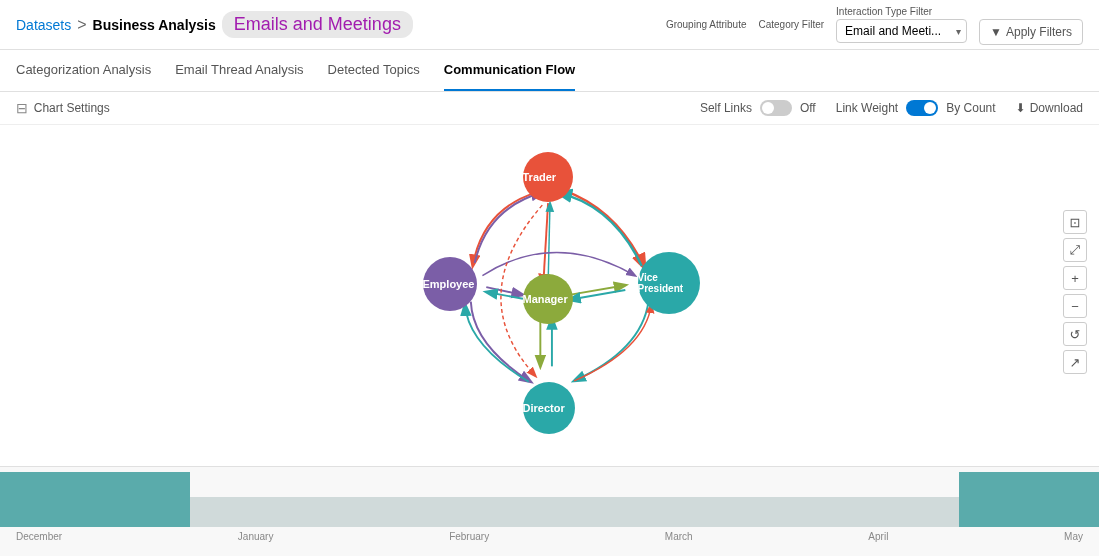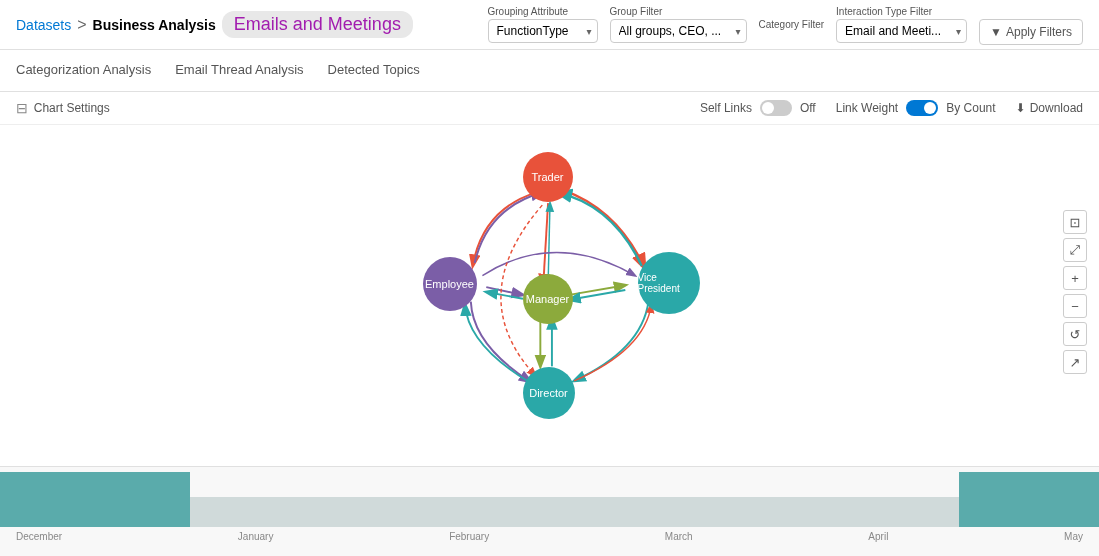--- a/index.html
+++ b/index.html
@@ -230,23 +230,23 @@
       position: relative;
       width: 340px;
       height: 280px;
     }
 
     .node {
       position: absolute;
       border-radius: 50%;
       display: flex;
       align-items: center;
-      justify-content: center;
+      justify-content: flex-start;
       font-size: 11px;
-      font-weight: 400;
+      font-weight: 700;
       color: #fff;
       cursor: pointer;
       z-index: 10;
     }
 
     .graph-svg {
       position: absolute;
       top: 0;
       left: 0;
       width: 100%;
@@ -314,35 +314,22 @@
   <div class="breadcrumb">
     <span class="datasets">Datasets</span>
     <span class="separator">&gt;</span>
     <span class="business-analysis">Business Analysis</span>
     <span class="dataset-badge">Emails and Meetings</span>
   </div>
 
   <div class="filter-bar">
     <div class="filter-group">
       <span class="filter-label">Grouping Attribute</span>
-      <div class="select-wrapper">
-        <select class="filter-select">
-          <option>FunctionType</option>
-        </select>
-      </div>
-    </div>
-
-    <div class="filter-group">
-      <span class="filter-label">Group Filter</span>
-      <div class="select-wrapper">
-        <select class="filter-select">
-          <option>All groups, CEO, ...</option>
-        </select>
-      </div>
-    </div>
+    </div>
+
 
     <div class="filter-group">
       <span class="filter-label">Category Filter</span>
     </div>
 
     <div class="filter-group">
       <span class="filter-label">Interaction Type Filter</span>
       <div class="select-wrapper">
         <select class="filter-select">
           <option>Email and Meeti...</option>
@@ -354,20 +341,21 @@
       <span>▼</span>
       <span>Apply Filters</span>
     </button>
   </div>
 </div>
 
 <div class="nav-tabs">
   <span class="nav-tab">Categorization Analysis</span>
   <span class="nav-tab">Email Thread Analysis</span>
   <span class="nav-tab">Detected Topics</span>
+  <span class="nav-tab active">Communication Flow</span>
 </div>
 
 <div class="main-content">
 
   <div class="chart-toolbar">
     <button class="chart-settings-btn">
       <span class="settings-icon">⊟</span>
       <span>Chart Settings</span>
     </button>
 
@@ -456,21 +444,21 @@
       </div>
 
       <div class="node" style="width:50px;height:50px;background:#8caa3c;left:143px;top:122px;">
         <span>Manager</span>
       </div>
 
       <div class="node" style="width:62px;height:62px;background:#2aa8a8;left:258px;top:100px;font-size:10px;">
         <span>Vice President</span>
       </div>
 
-      <div class="node" style="width:52px;height:52px;background:#2aa8a8;left:143px;top:215px;">
+      <div class="node" style="width:52px;height:52px;background:#2aa8a8;left:143px;top:230px;">
         <span>Director</span>
       </div>
     </div>
 
     <div class="zoom-controls">
       <button class="zoom-btn">⊡</button>
       <button class="zoom-btn">⤢</button>
       <button class="zoom-btn">+</button>
       <button class="zoom-btn">−</button>
       <button class="zoom-btn">↺</button>

